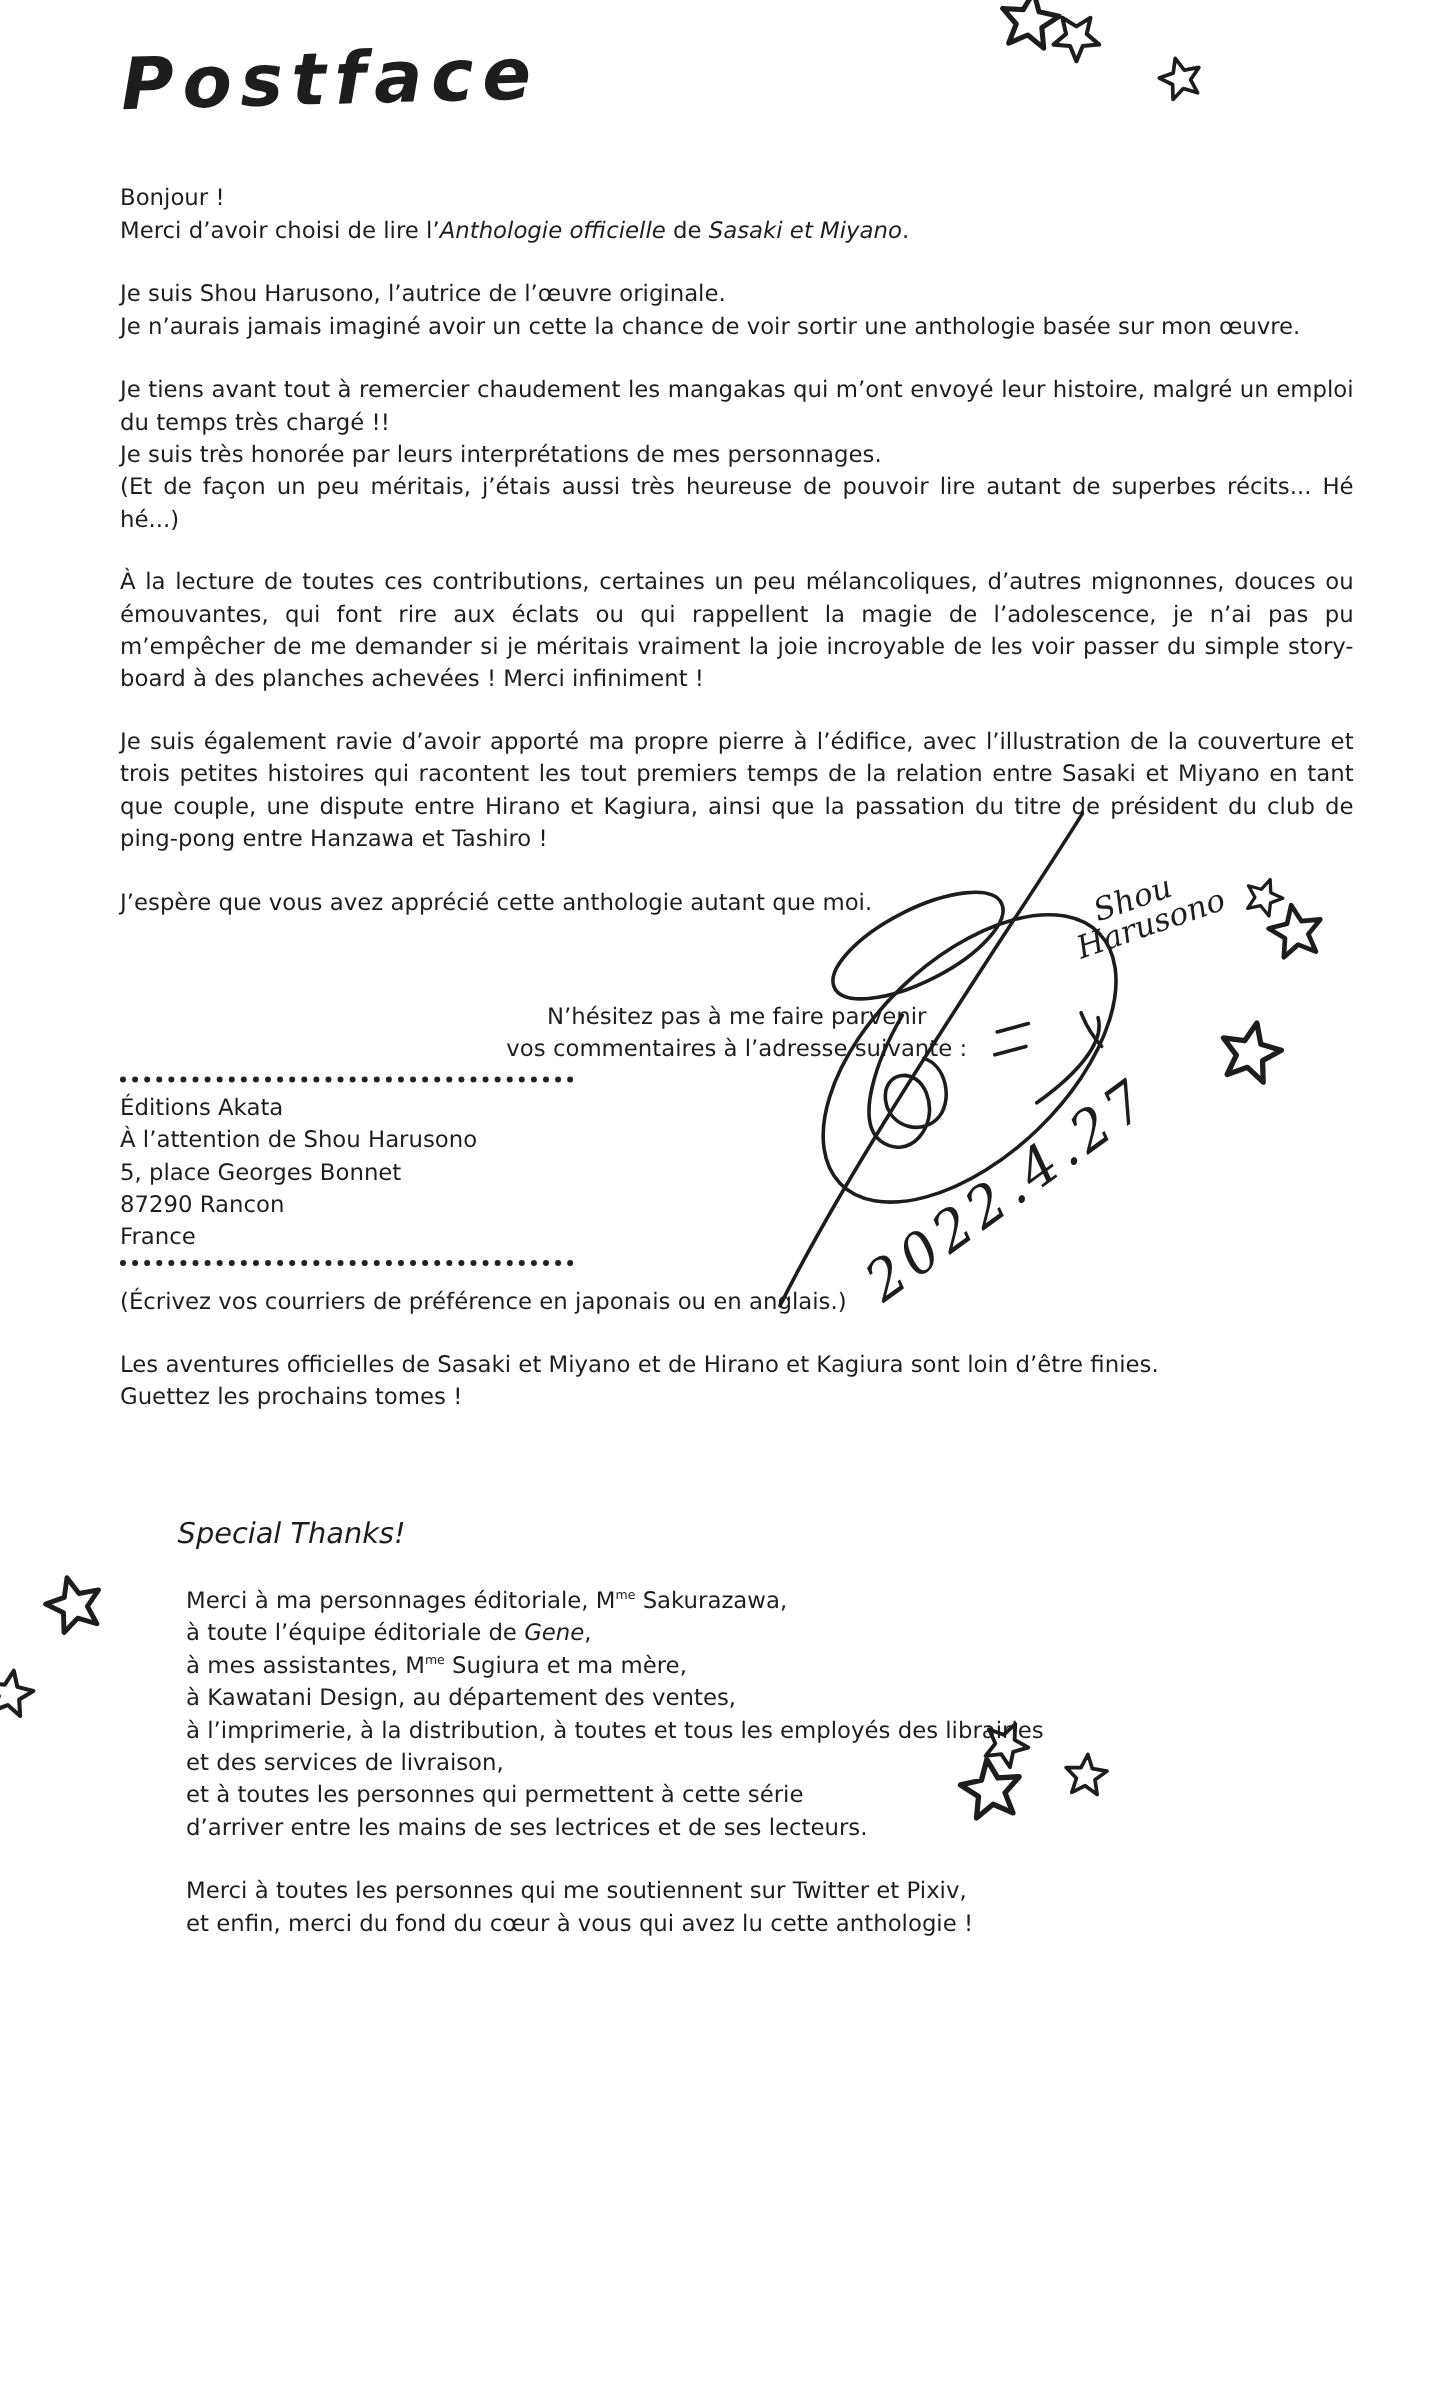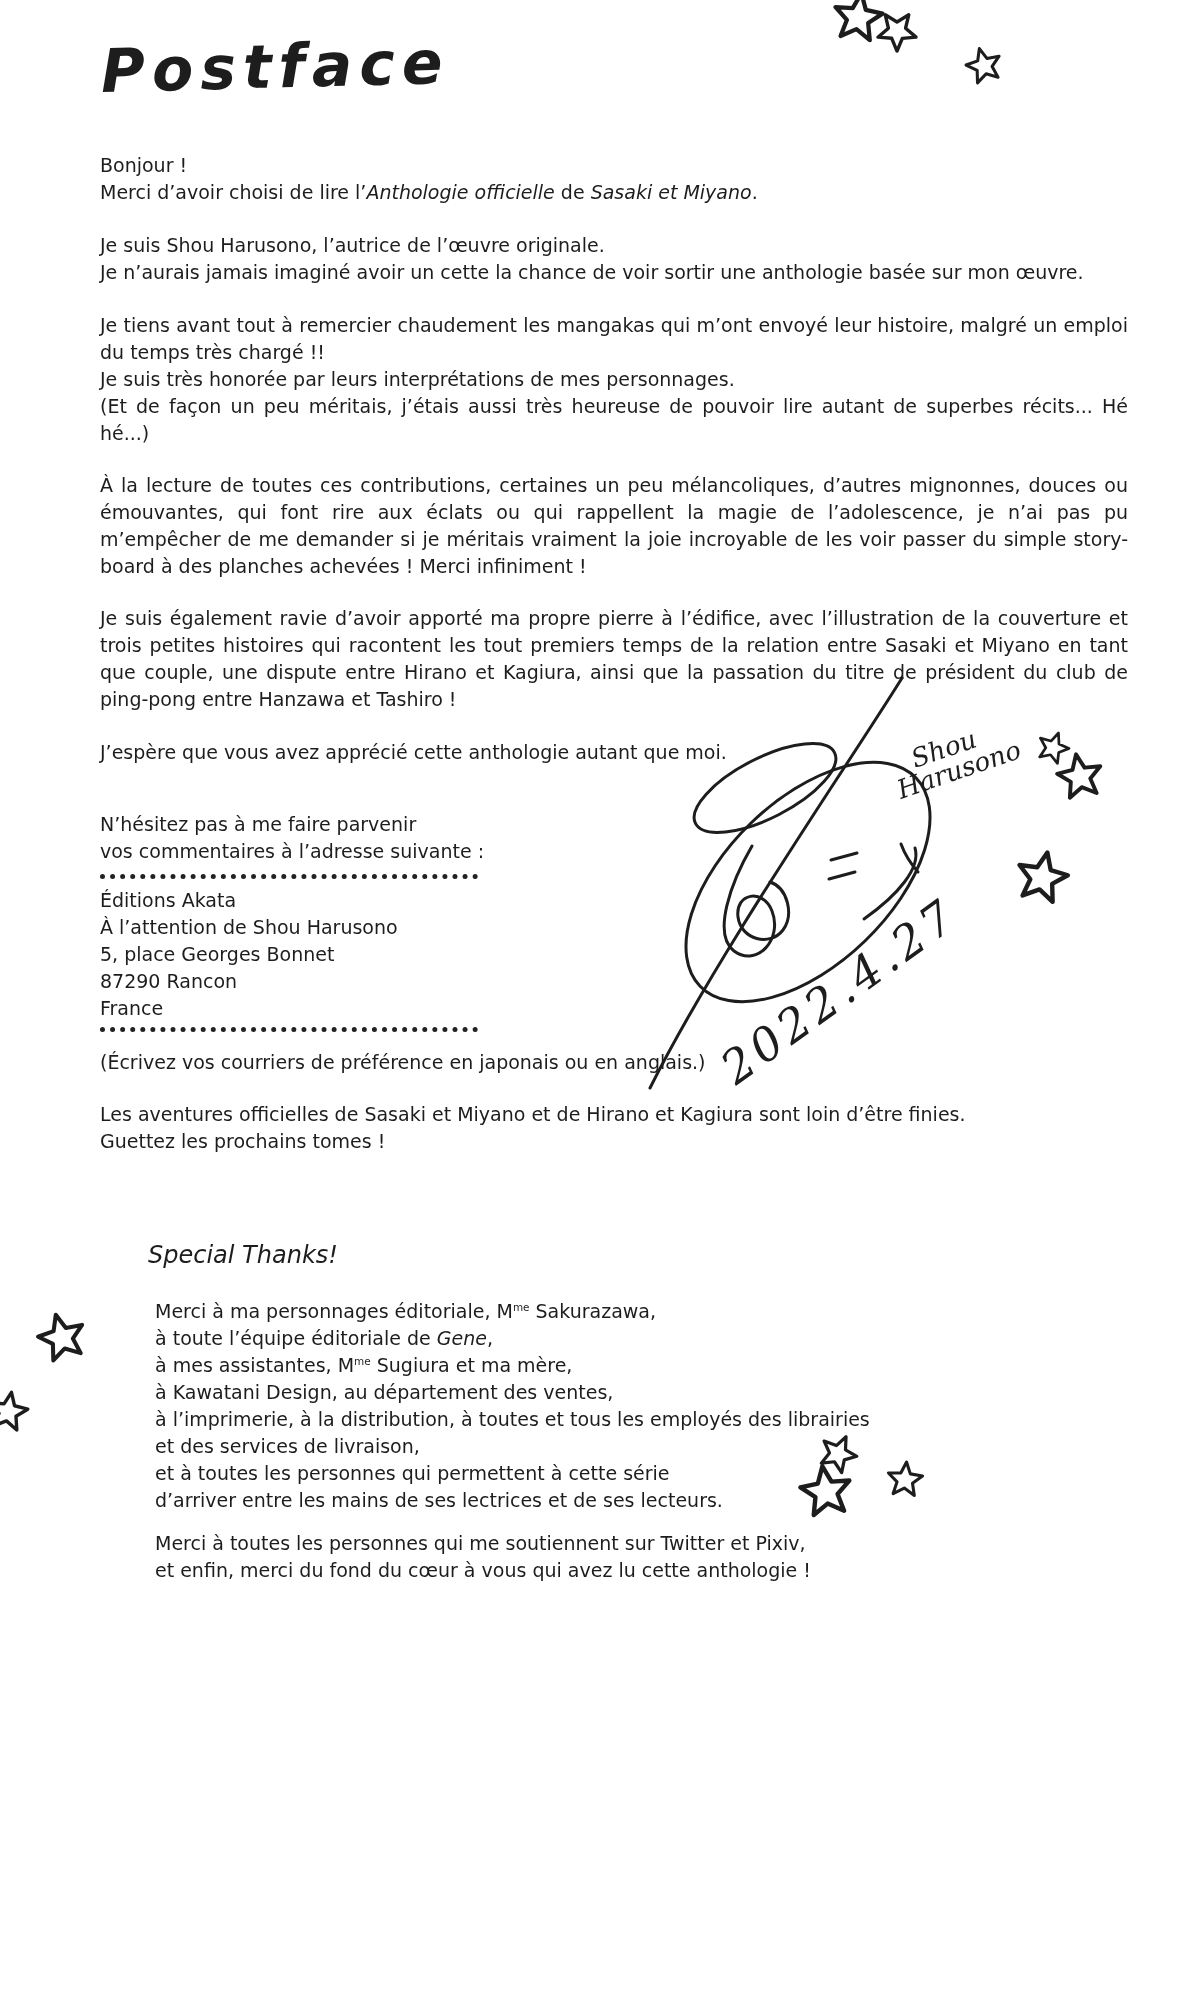--- a/index.html
+++ b/index.html
@@ -33,38 +33,38 @@
   }
   p{margin:0;}
   .para{margin-top:26px;}
   .p1{margin-top:44px;}
   .p4{margin-top:25px;}
   .p5{margin-top:25px;}
   .just{text-align:justify;}
   .line{display:block;}
   em{font-style:italic;}
   sup{font-size:0.55em;vertical-align:super;line-height:0;}
-  .address-intro{margin-top:45px;}
+  .address-intro{margin-top:68px;text-align:center;}
   .dotline{
     width:378px;
     margin-top:9px;
     border-top:5px dotted #222;
     height:0;
   }
   .dotline2{margin-top:5px;}
   .address-lines{margin-top:8px;}
   .note{margin-top:17px;}
   .outro{margin-top:25px;}
   .thanks-heading{
     margin:87px 0 0 48px;
     font-style:italic;
     font-size:24px;
   }
   .thanks-list{margin:29px 0 0 55px;}
-  .thanks-final{margin:16px 0 0 55px;}
+  .thanks-final{margin:26px 0 0 55px;}
   .decor-layer{
     position:absolute;
     left:0;top:0;width:1200px;height:2000px;
     z-index:1;
     pointer-events:none;
   }
   .sig-script{
     font-family:"DejaVu Serif",serif;
     font-style:italic;
     fill:#1d1d1d;

